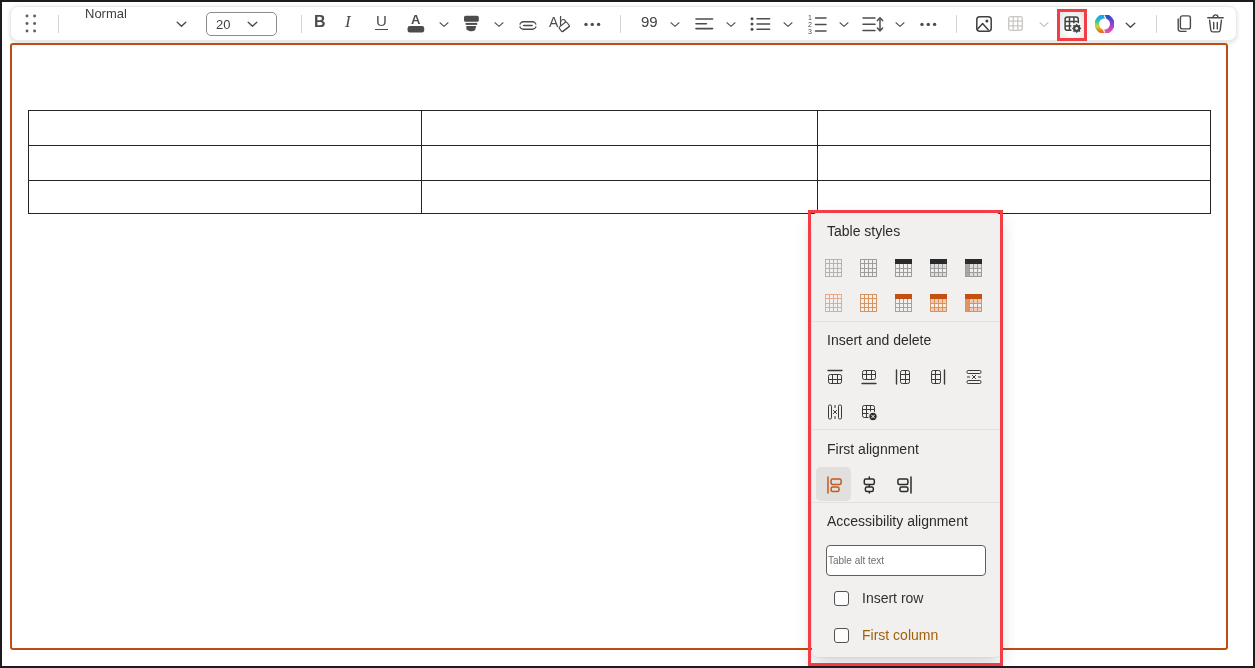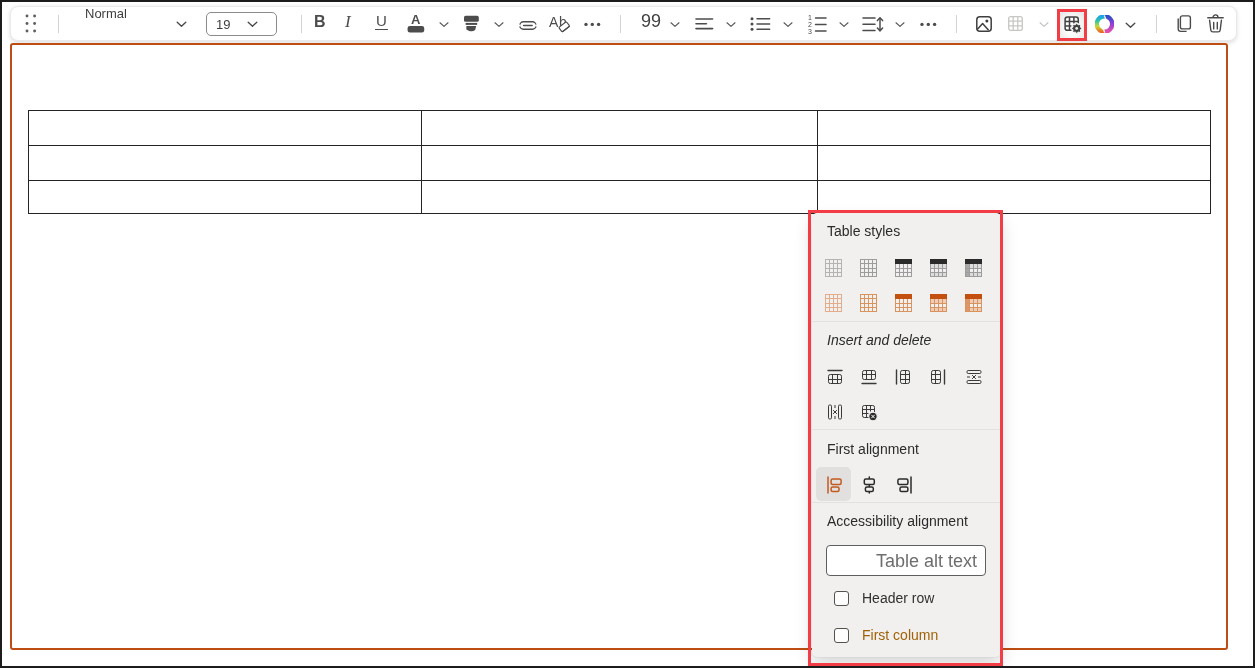--- a/index.html
+++ b/index.html
@@ -32,21 +32,21 @@
   </g>
 </svg>
 <div class="sep" style="left:58px;"></div>
 
 <div class="txt" style="left:85px; top:6px;">Normal</div>
 <svg style="left:176px; top:21px;" width="11" height="7" viewBox="0 0 11 7">
     <path d="M1.2 1.2 L5.5 5.2 L9.8 1.2" fill="none" stroke="#474747" stroke-width="1.35" stroke-linecap="round" stroke-linejoin="round"></path>
   </svg>
 
 <div class="abs" style="left:206px; top:11.5px; width:71px; height:24px; border:1px solid #8d8b89; border-radius:5px;"></div>
-<div class="txt" style="left:216px; top:16.5px;">19</div>
+<div class="txt" style="left:216px; top:16.5px;">20</div>
 <svg style="left:247px; top:21px;" width="11" height="7" viewBox="0 0 11 7">
     <path d="M1.2 1.2 L5.5 5.2 L9.8 1.2" fill="none" stroke="#474747" stroke-width="1.35" stroke-linecap="round" stroke-linejoin="round"></path>
   </svg>
 
 <div class="sep" style="left:301px;"></div>
 
 <div class="txt" style="left:314px; top:14px; font-size:16px; font-weight:bold; color:#4c4c4c;">B</div>
 <div class="txt" style="left:345px; top:13.5px; font-size:17px; font-style:italic; font-family:'Liberation Serif',serif; color:#4c4c4c;">I</div>
 <div class="txt" style="left:375px; top:13px; font-size:15px; color:#4c4c4c; border-bottom:1.4px solid #4c4c4c; padding:0 1px 0.5px 1px;">U</div>
 
@@ -86,21 +86,21 @@
 <svg style="left:584px; top:22px;" width="17" height="5" viewBox="0 0 17 5">
   <g fill="#4c4c4c">
       <circle cx="2" cy="2.4" r="1.7"></circle>
       <circle cx="8.3" cy="2.4" r="1.7"></circle>
       <circle cx="14.6" cy="2.4" r="1.7"></circle>
     </g>
 </svg>
 
 <div class="sep" style="left:620px;"></div>
 
-<div class="txt" style="left:641px; top:14px; font-size:18px; color:#414141;">99</div>
+<div class="txt" style="left:641px; top:14px; font-size:15px; color:#414141;">99</div>
 <svg style="left:670px; top:21.5px;" width="10" height="6" viewBox="0 0 10 6">
     <path d="M1 0.8 L5 4.4 L9 0.8" fill="none" stroke="#5a5a5a" stroke-width="1.2" stroke-linecap="round" stroke-linejoin="round"></path>
   </svg>
 
 <svg style="left:695px; top:18px;" width="19" height="12" viewBox="0 0 19 12">
   <g stroke="#4c4c4c" stroke-width="1.6" stroke-linecap="round">
     <path d="M1 1 H17.6"></path>
       <path d="M1 5.8 H11.4"></path>
       <path d="M1 10.6 H17.6"></path>
   </g>
@@ -289,21 +289,21 @@
   </svg>
 <svg style="left:964.9px; top:293.8px;" width="17" height="18" viewBox="0 0 17 18" shape-rendering="crispEdges">
     <rect x="0" y="5" width="17" height="4.5" fill="#f0ccb6"></rect>
     <rect x="0" y="13.5" width="17" height="4.5" fill="#f0ccb6"></rect>
     <rect x="0" y="5" width="4.5" height="13" fill="#de9668"></rect>
     <rect x="0" y="0" width="17" height="5" fill="#c4500f"></rect>
     <path stroke="#d8945f" d="M0.5 5V18 M4.5 5V18 M8.5 5V18 M12.5 5V18 M16.5 5V18 M0 9.5H17 M0 13.5H17 M0 17.5H17"></path>
   </svg>
 
 <div class="abs" style="left:811.5px; top:320.5px; width:189px; height:1px; background:#e4e2e0;"></div>
-<div class="ttl" style="left:827px; top:332px;font-style:italic;">Insert and delete</div>
+<div class="ttl" style="left:827px; top:332px;">Insert and delete</div>
 
 <svg style="left:827px; top:369px;" width="16" height="16" viewBox="0 0 16 16">
   <g stroke="#3a3a3a" fill="none">
     <path d="M1 1.5 H15" stroke-width="1.4" stroke-linecap="round"></path>
     <rect x="1.5" y="5.5" width="13" height="9" rx="1.8" stroke-width="1"></rect>
     <path d="M5.5 5.5 V14.5 M10.5 5.5 V14.5 M1.5 10.5 H14.5" stroke-width="1"></path>
   </g>
 </svg>
 
 <svg style="left:860.8px; top:369px;" width="16" height="16" viewBox="0 0 16 16">
@@ -381,21 +381,21 @@
   <g stroke="#2b2b2b" stroke-width="1.5" fill="#f1f0ef">
     <rect x="1.9" y="3" width="10" height="5.4" rx="1.5"></rect>
     <rect x="4" y="11" width="7.9" height="4.6" rx="1.5"></rect>
   </g>
 </svg>
 
 <div class="abs" style="left:811.5px; top:501.8px; width:189px; height:1px; background:#e4e2e0;"></div>
 <div class="ttl" style="left:827px; top:513px;">Accessibility alignment</div>
 
 <div class="abs" style="left:825.8px; top:544.8px; width:160.5px; height:31.3px; background:#fff; border:1.3px solid #5f5f5f; border-radius:4px;"></div>
-<div class="abs" style="left:876px; top:553px; color:#6e6e6e; font-size:18px; line-height:16px;">Table alt text</div>
+<div class="abs" style="left:828px; top:553px; color:#6e6e6e; font-size:10px; line-height:16px;">Table alt text</div>
 
 <div class="abs" style="left:833.9px; top:590.7px; width:15.6px; height:15.6px; border:1.5px solid #55524e; border-radius:3px; background:#fdfdfd;"></div>
-<div class="ttl" style="left:862px; top:589.5px; color:#323130;">Header row</div>
+<div class="ttl" style="left:862px; top:589.5px; color:#323130;">Insert row</div>
 
 <div class="abs" style="left:833.9px; top:627.8px; width:15.6px; height:15.6px; border:1.5px solid #55524e; border-radius:3px; background:#fdfdfd;"></div>
 <div class="ttl" style="left:862px; top:626.6px; color:#a16207;">First column</div>
 
 <div class="abs" style="left:808.3px; top:209.6px; width:195px; height:456.4px; border:3px solid #f23d46;"></div>
 
 </body></html>

